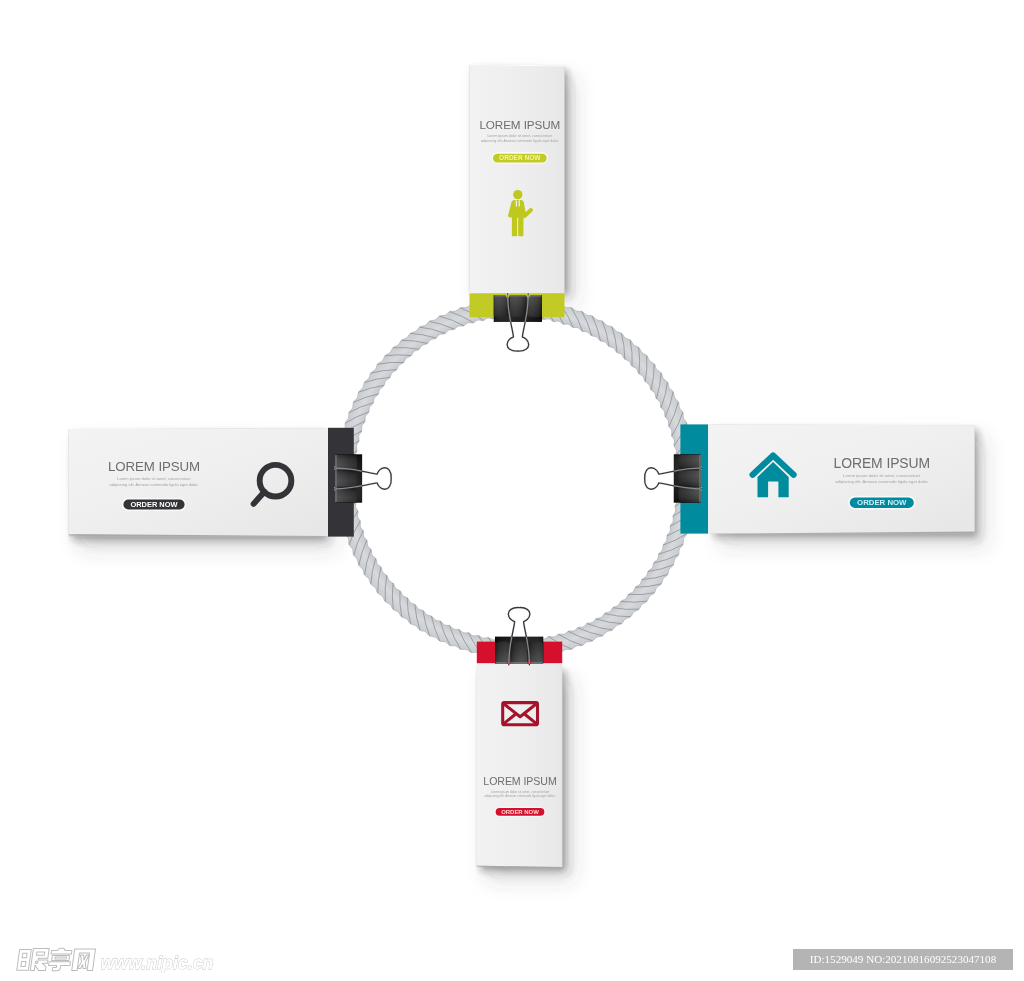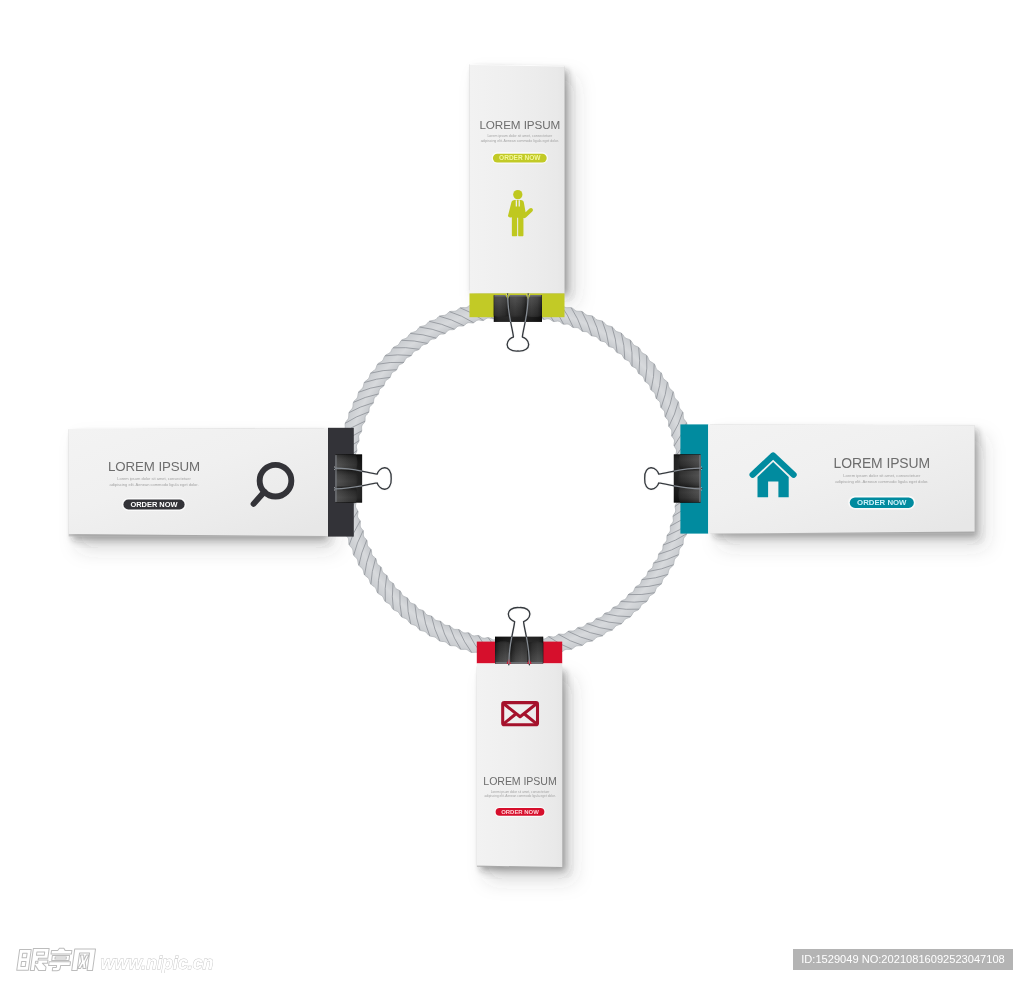--- a/index.html
+++ b/index.html
@@ -3,21 +3,21 @@
 <meta charset="utf-8">
 <title>Infographic Banners</title>
 <style>
   html,body{margin:0;padding:0;}
   body{width:1024px;height:981px;background:#e5e5e5;font-family:"Liberation Sans",sans-serif;overflow:hidden;position:relative;}
   #stage{position:absolute;left:0;top:0;width:1024px;height:981px;overflow:hidden;background:#ffffff;}
   svg.layer{position:absolute;left:0;top:0;width:1024px;height:981px;}
   #watermark{position:absolute;left:0;top:0;width:1024px;height:981px;}
   #wmLogo{position:absolute;left:15px;top:947px;}
   .wm-id{position:absolute;left:793px;top:949px;width:220px;height:21px;background:#b4b4b4;
-         color:#fff;font-family:Liberation Sans, sans-serif;font-size:11.1px;line-height:21.4px;
+         color:#fff;font-family:Liberation Serif, serif;font-size:11.1px;line-height:21.4px;
          text-align:center;white-space:nowrap;}
 </style>
 </head>
 <body>
 
 <div id="stage">
   <svg class="layer" viewBox="0 0 1024 981">
     <defs>
 
       <linearGradient id="paperTop" x1="0" y1="0" x2="1" y2="0">

